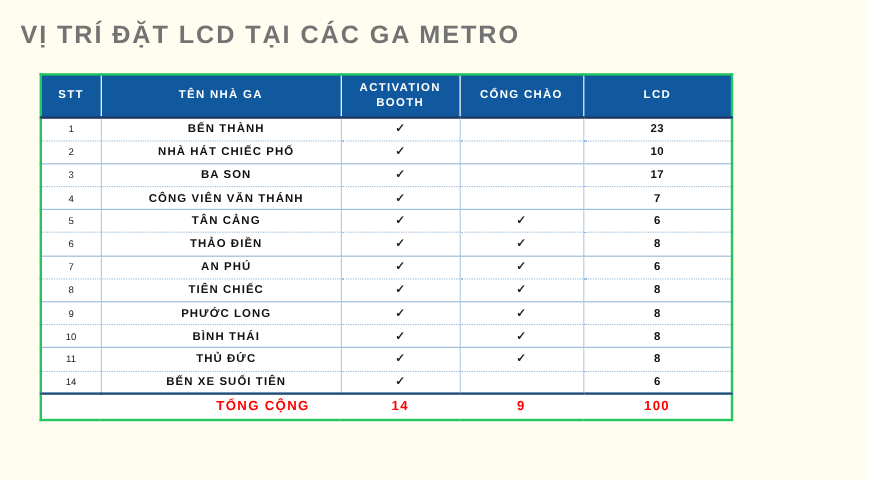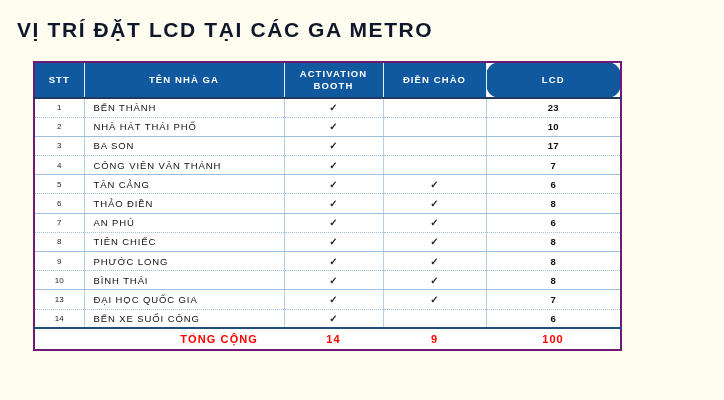--- a/index.html
+++ b/index.html
@@ -15,21 +15,21 @@
     position: relative;
   }
 
   
   .slide-title {
     position: absolute;
     left: 17px;
     top: 18px;
     font-size: 21px;
     font-weight: bold;
-    color: #0f172a;
+    color: #737373;
     letter-spacing: 1.6px;
     white-space: nowrap;
     line-height: 1.1;
   }
 
   
   .logo-badge {
     position: absolute;
     right: 12px;
     top: 4px;
@@ -77,59 +77,59 @@
 
   
   .metro-table {
     position: absolute;
     left: 33px;
     top: 61px;
     width: 578px;
     border-collapse: collapse;
     table-layout: fixed;
     background: #FFFFFF;
-    border: 2px solid #701a75;
+    border: 2px solid #22c55e;
   }
   .metro-table th,
   .metro-table td {
     padding: 0;
     margin: 0;
   }
 
   thead th {
     background: #10599F;
     color: #FFFFFF;
     font-size: 9.5px;
     font-weight: bold;
     letter-spacing: 1.1px;
     height: 34px;
     vertical-align: middle;
     text-align: center;
     border-right: 1px solid #E8EEF5;
     line-height: 1.25;
     border-bottom: 2px solid #1F3864;
   }
-  thead th:last-child { border-right: none; border-radius: 14px; }
+  thead th:last-child { border-right: none; }
 
   tbody tr { height: 19.2px; }
   tbody td {
     font-size: 9.5px;
     color: #111111;
     vertical-align: middle;
     border-right: 1px solid #B8CCE4;
     border-bottom: 1px solid #9DBEDC;
   }
   tbody td:last-child { border-right: none; }
   tbody tr.dotted td { border-bottom: 1px dotted #9DBEDC; }
 
   .col-stt   { width: 50px;  text-align: center; font-size: 8px; color: #222; }
-  .col-name  { width: 200px; text-align: left; font-weight: normal; letter-spacing: 0.9px; padding-left: 9px !important; }
+  .col-name  { width: 200px; text-align: center; font-weight: bold; letter-spacing: 0.9px; padding-left: 9px !important; }
   .col-booth { width: 99px;  text-align: center; }
   .col-gate  { width: 103px; text-align: center; }
-  .col-lcd   { width: 135px; text-align: center; font-weight: bold; letter-spacing: 0.3px; }
+  .col-lcd   { width: 124px; text-align: center; font-weight: bold; letter-spacing: 0.3px; }
 
   .check {
     color: #17202A;
     font-size: 10px;
     line-height: 1;
     font-weight: bold;
   }
 
   
   tfoot tr { height: 22px; }
@@ -165,35 +165,35 @@
       <col class="col-name">
       <col class="col-booth">
       <col class="col-gate">
       <col class="col-lcd">
   </colgroup>
   <thead>
     <tr>
       <th>STT</th>
       <th>TÊN NHÀ GA</th>
       <th>ACTIVATION BOOTH</th>
-      <th>ĐIỀN CHÀO</th>
+      <th>CỔNG CHÀO</th>
       <th>LCD</th>
     </tr>
   </thead>
   <tbody id="table-body">
       <tr class="dotted">
         <td class="col-stt">1</td>
         <td class="col-name">BẾN THÀNH</td>
         <td class="col-booth"><span class="check">✓</span></td>
         <td class="col-gate"><span class="check"></span></td>
         <td class="col-lcd">23</td>
       </tr>
       <tr>
         <td class="col-stt">2</td>
-        <td class="col-name">NHÀ HÁT THÁI PHỐ</td>
+        <td class="col-name">NHÀ HÁT CHIẾC PHỐ</td>
         <td class="col-booth"><span class="check">✓</span></td>
         <td class="col-gate"><span class="check"></span></td>
         <td class="col-lcd">10</td>
       </tr>
       <tr class="dotted">
         <td class="col-stt">3</td>
         <td class="col-name">BA SON</td>
         <td class="col-booth"><span class="check">✓</span></td>
         <td class="col-gate"><span class="check"></span></td>
         <td class="col-lcd">17</td>
@@ -241,29 +241,29 @@
         <td class="col-lcd">8</td>
       </tr>
       <tr>
         <td class="col-stt">10</td>
         <td class="col-name">BÌNH THÁI</td>
         <td class="col-booth"><span class="check">✓</span></td>
         <td class="col-gate"><span class="check">✓</span></td>
         <td class="col-lcd">8</td>
       </tr>
       <tr class="dotted">
-        <td class="col-stt">13</td>
-        <td class="col-name">ĐẠI HỌC QUỐC GIA</td>
-        <td class="col-booth"><span class="check">✓</span></td>
-        <td class="col-gate"><span class="check">✓</span></td>
-        <td class="col-lcd">7</td>
+        <td class="col-stt">11</td>
+        <td class="col-name">THỦ ĐỨC</td>
+        <td class="col-booth"><span class="check">✓</span></td>
+        <td class="col-gate"><span class="check">✓</span></td>
+        <td class="col-lcd">8</td>
       </tr>
       <tr>
         <td class="col-stt">14</td>
-        <td class="col-name">BẾN XE SUỐI CÔNG</td>
+        <td class="col-name">BẾN XE SUỐI TIÊN</td>
         <td class="col-booth"><span class="check">✓</span></td>
         <td class="col-gate"><span class="check"></span></td>
         <td class="col-lcd">6</td>
       </tr>
     </tbody>
   <tfoot>
     <tr>
       <td colspan="2" class="total-label">TỔNG CỘNG</td>
       <td class="total-num">14</td>
       <td class="total-num">9</td>

